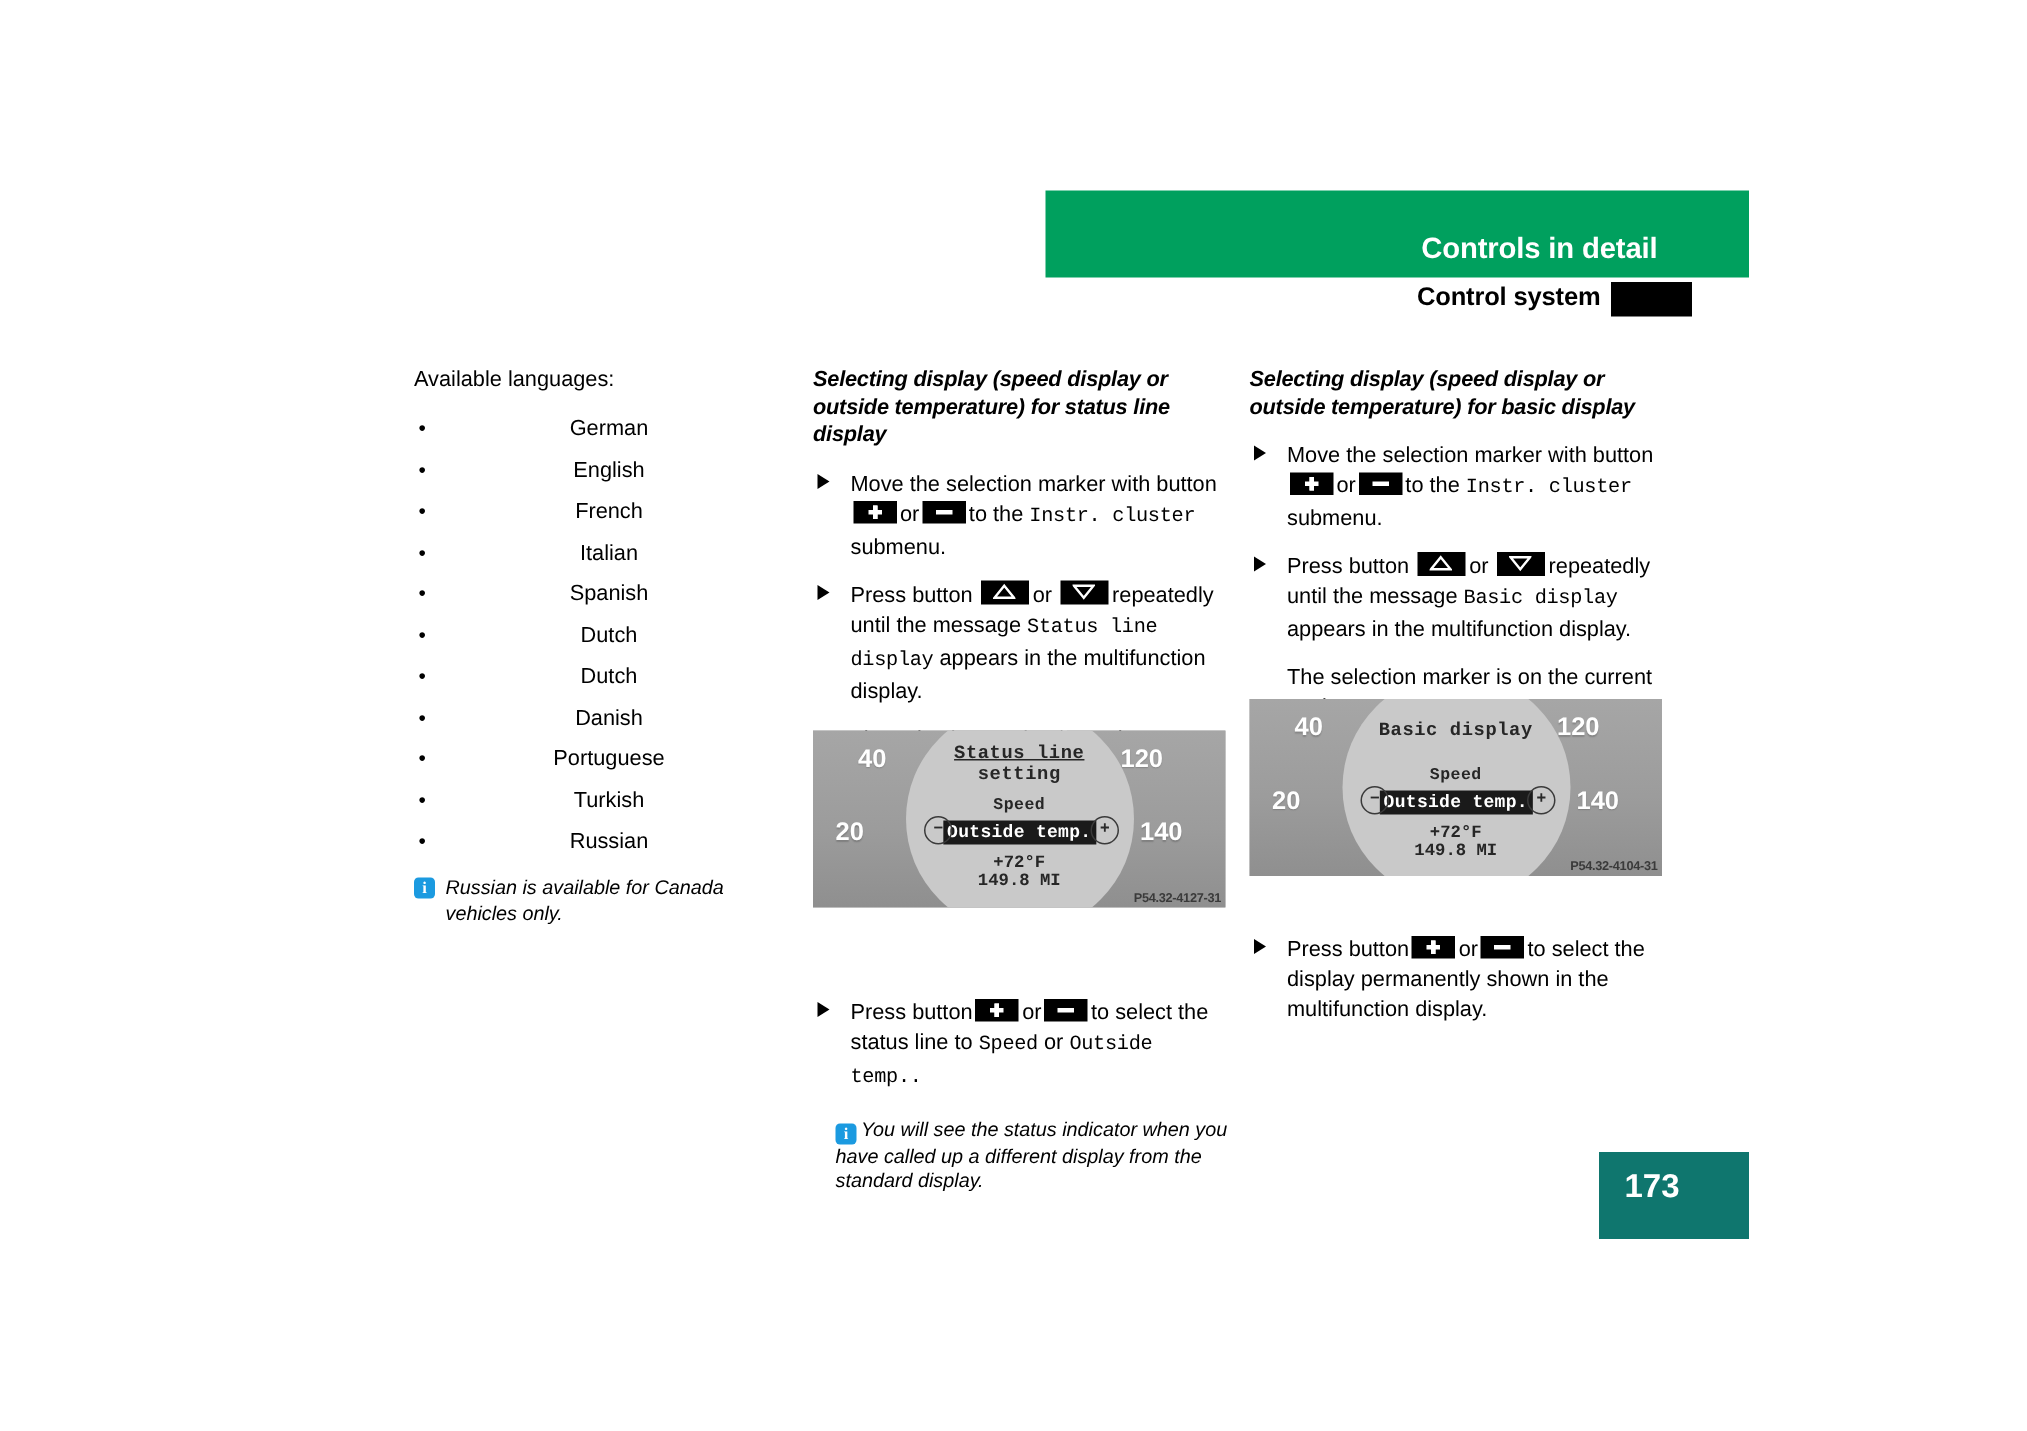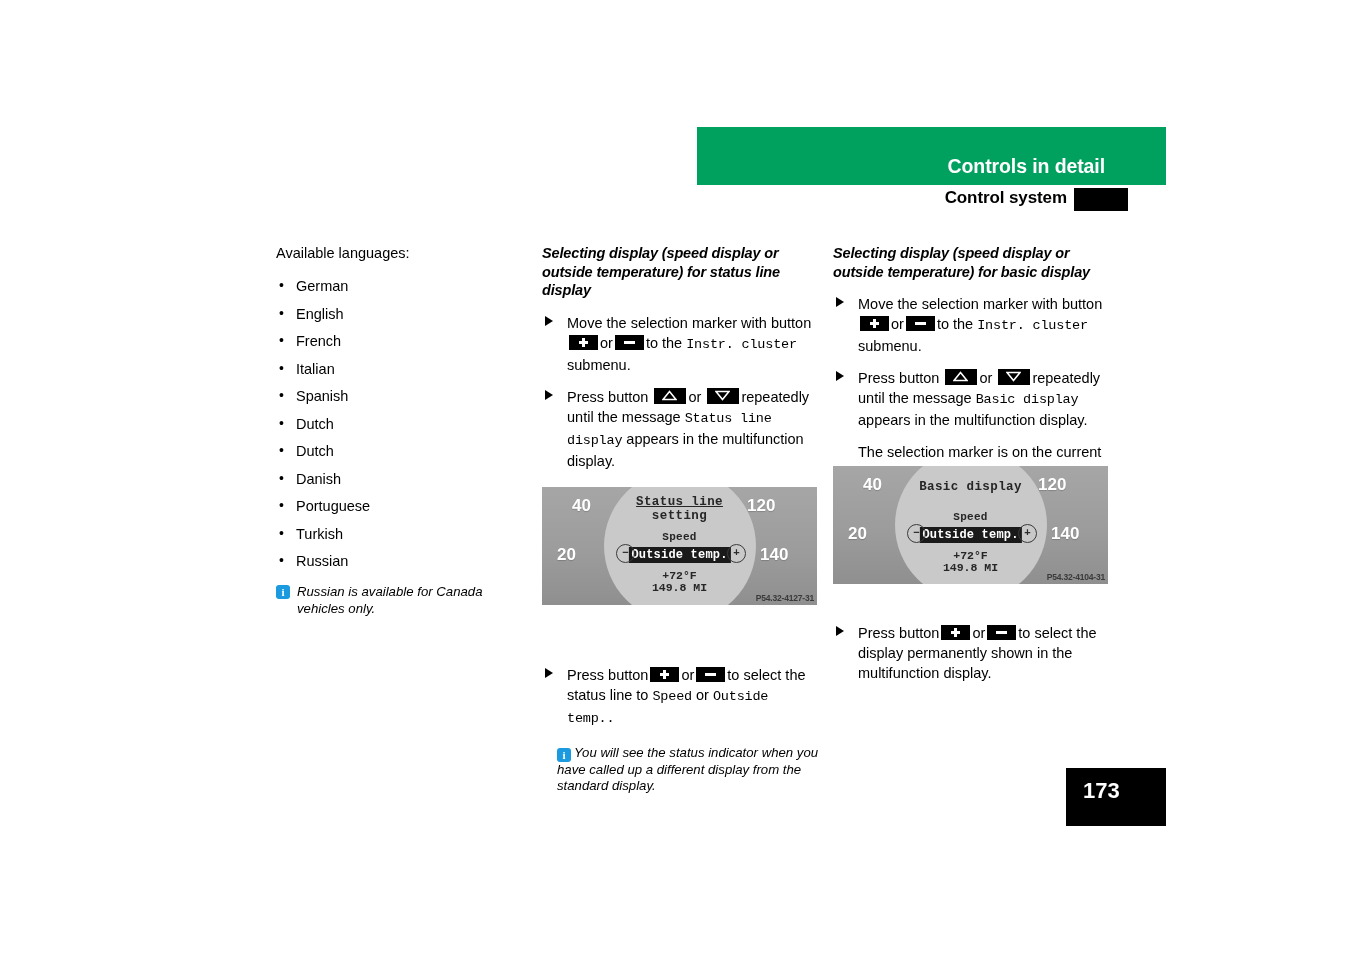--- a/index.html
+++ b/index.html
@@ -80,20 +80,21 @@
     list-style: none;
     margin: 0;
     padding: 0;
   }
   .lang-item {
     position: relative;
     font-size: 14.5px;
     line-height: 18px;
     padding-left: 20px;
     margin-bottom: 9.5px;
+    text-align: center;
   }
   .lang-item::before {
     content: "\2022";
     position: absolute;
     left: 3px;
     top: -1px;
     font-size: 14px;
   }
   #left-note {
     position: relative;
@@ -297,21 +298,21 @@
     letter-spacing: -0.2px;
   }
 
   
   #page-number-box {
     position: absolute;
     left: 1066px;
     top: 768px;
     width: 100px;
     height: 58px;
-    background: #000000;
+    background: #0f766e;
   }
   #page-number-text {
     position: absolute;
     left: 17px;
     top: 10px;
     color: #ffffff;
     font-size: 22px;
     font-weight: bold;
   }
 </style>

